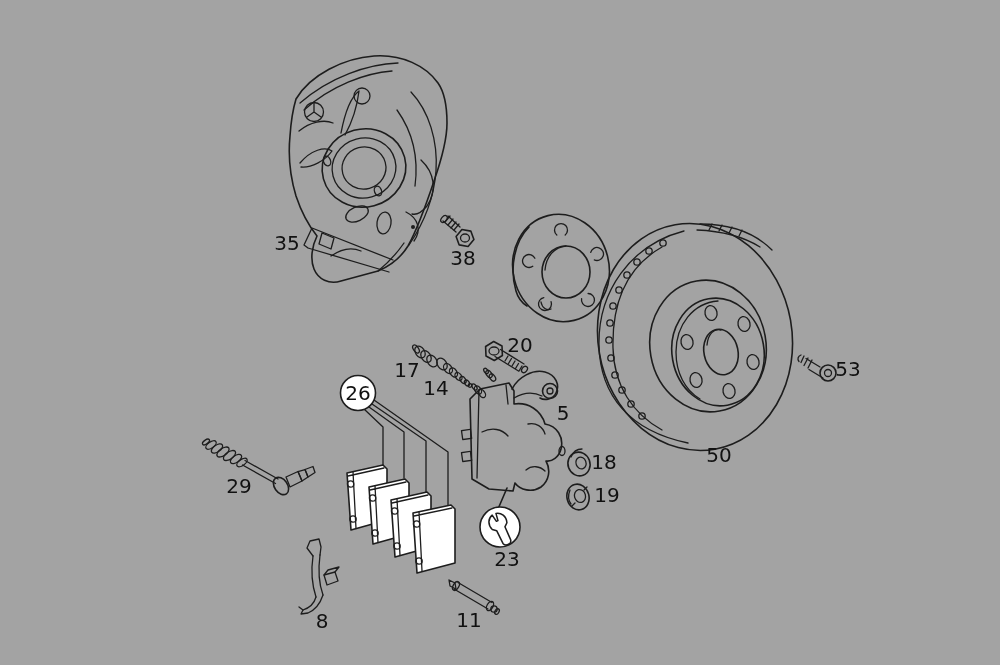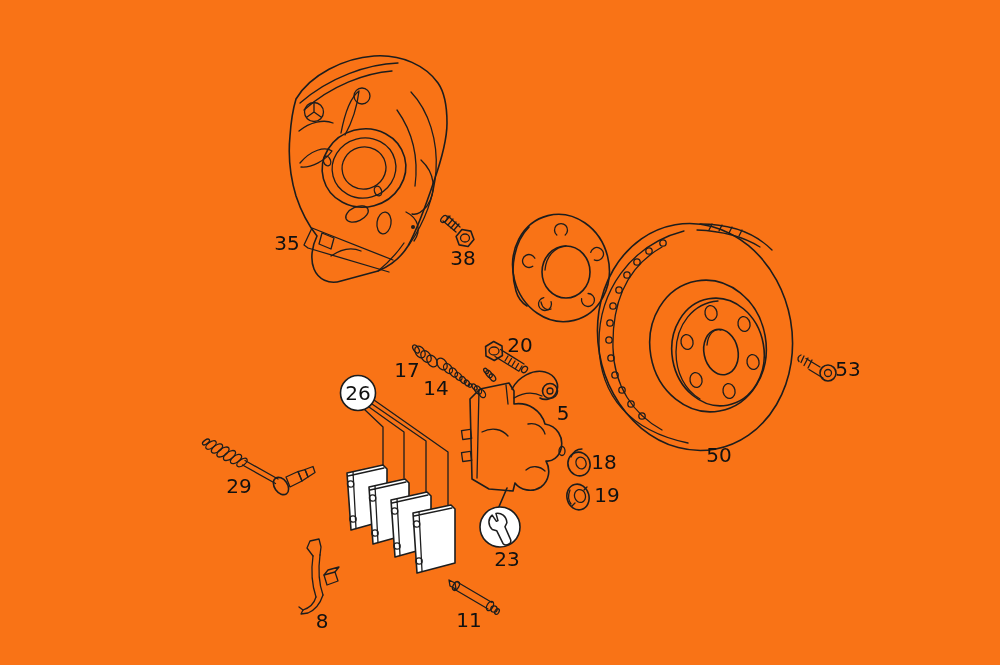--- a/index.html
+++ b/index.html
@@ -1,16 +1,16 @@
 <!DOCTYPE html>
 <html><head>
 <meta charset="utf-8">
 <style>
   html,body{margin:0;padding:0;background:#e8e8e8;}
-  .stage{position:relative;width:1000px;height:665px;margin:0 auto;background:#f97316;overflow:hidden;
+  .stage{position:relative;width:1000px;height:665px;margin:0 auto;background:#a3a3a3;overflow:hidden;
          font-family:"DejaVu Sans","Liberation Sans",sans-serif;}
   svg{position:absolute;left:0;top:0;}
   .ln{fill:none;stroke:#1d1d1d;stroke-width:1.6;stroke-linecap:round;stroke-linejoin:round;}
   .tn{fill:none;stroke:#1d1d1d;stroke-width:1.3;stroke-linecap:round;stroke-linejoin:round;}
   .wh{fill:#ffffff;stroke:#1d1d1d;stroke-width:1.6;stroke-linecap:round;stroke-linejoin:round;}
   .fl{fill:#1d1d1d;stroke:none;}
   text.callout{fill:#111111;stroke:none;font-family:"DejaVu Sans","Liberation Sans",sans-serif;
                font-size:20px;text-anchor:middle;}
 </style>
 </head>

